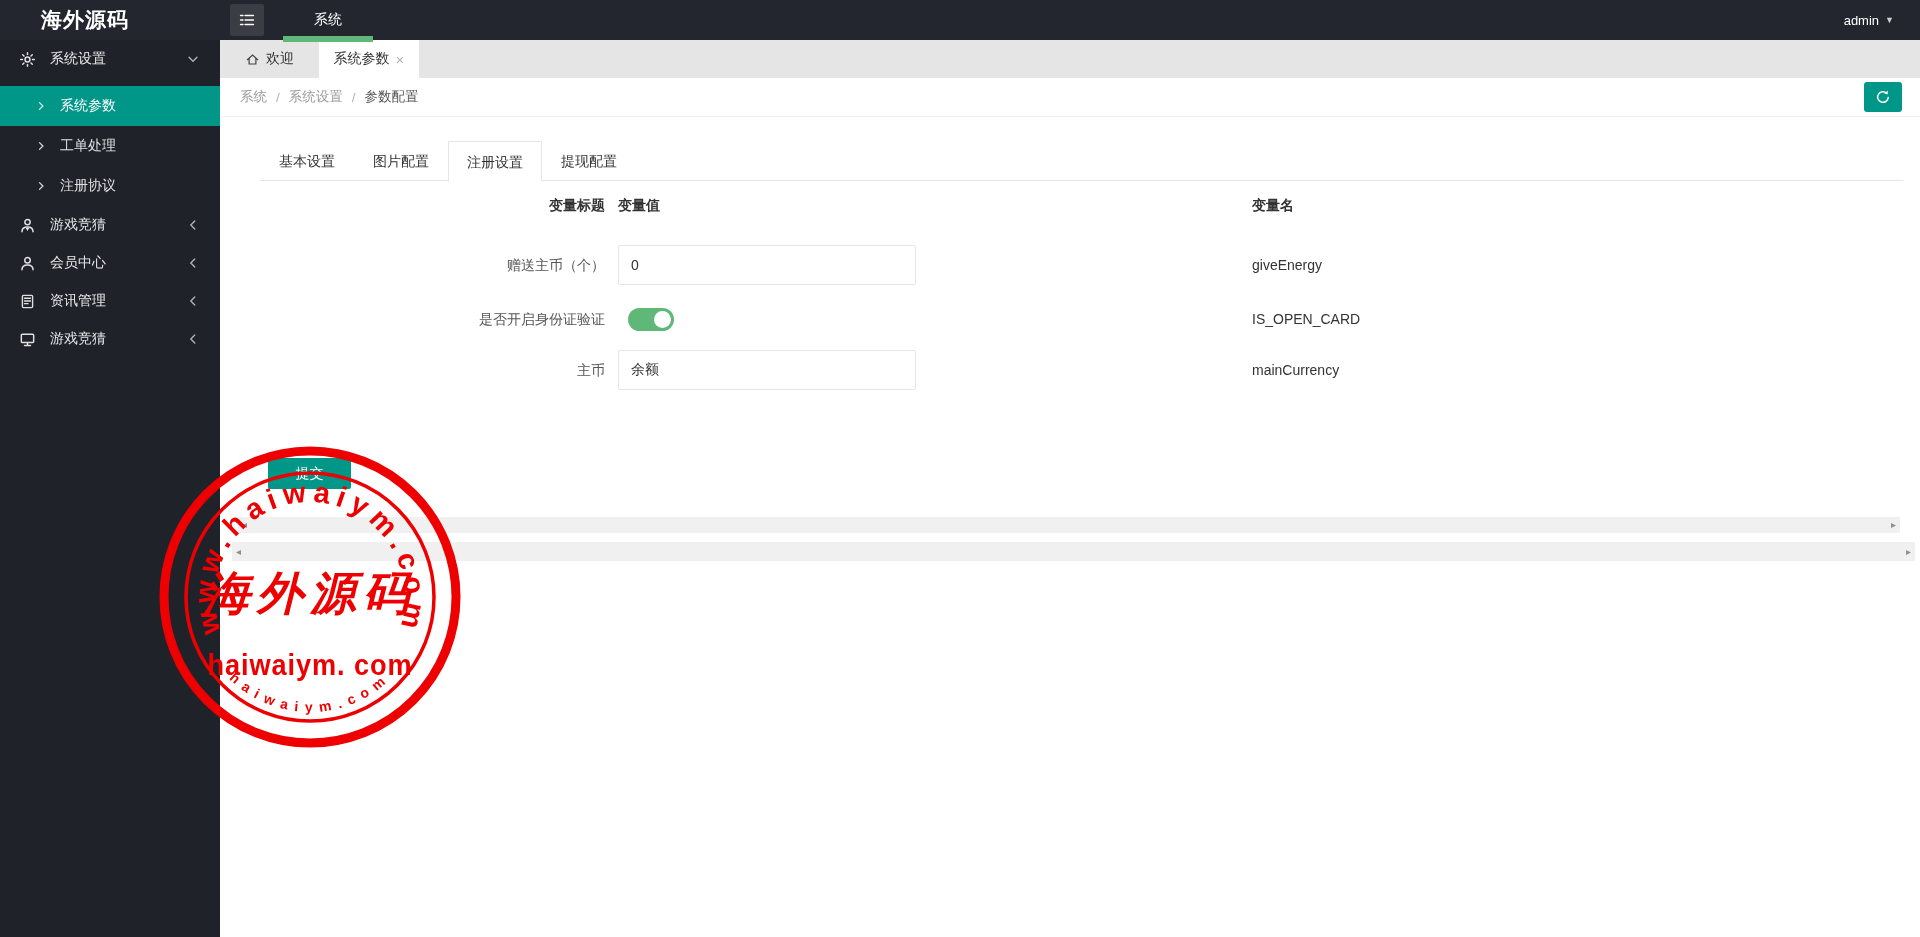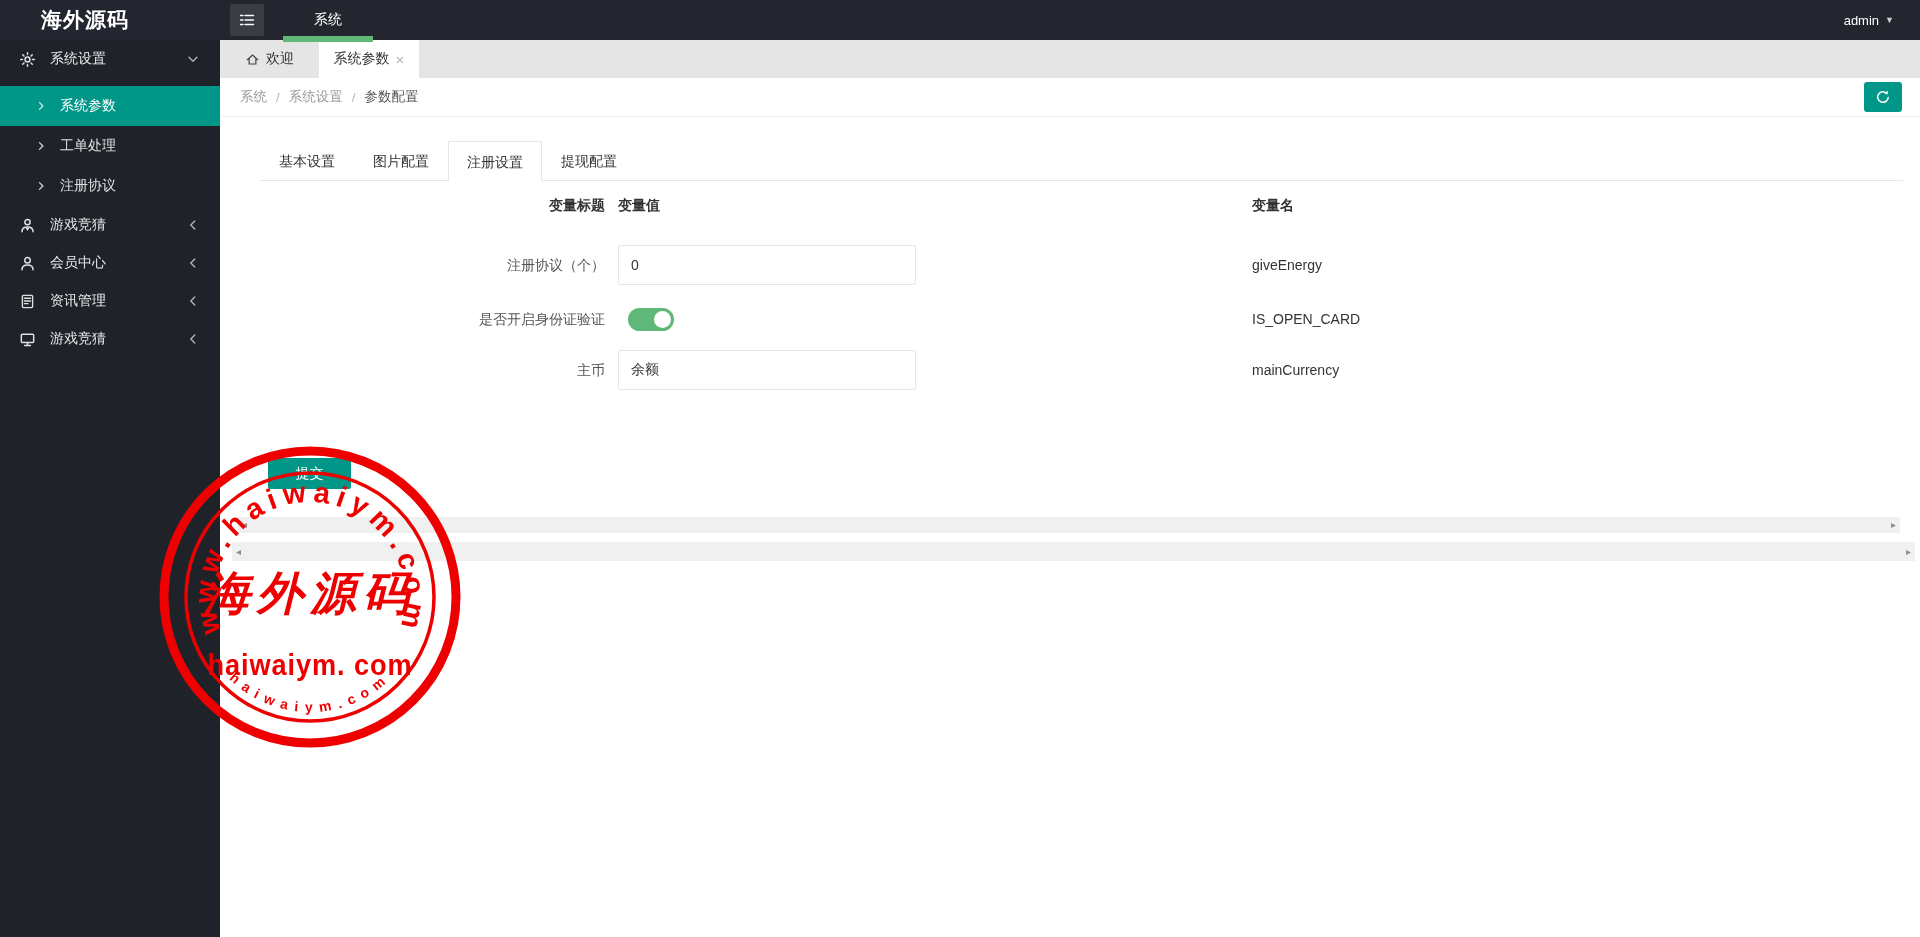--- a/index.html
+++ b/index.html
@@ -240,21 +240,21 @@
       <div class="f-tab">提现配置</div>
     </div>
 
     <div class="th-row">
       <span class="col-label">变量标题</span>
       <span class="col-value">变量值</span>
       <span class="col-name">变量名</span>
     </div>
 
     <div class="f-row" style="top:128px;">
-      <span class="row-label">注册协议（个）</span>
+      <span class="row-label">赠送主币（个）</span>
       <input class="f-input" value="0" style="">
       <span class="row-name">giveEnergy</span>
     </div>
 
     <div class="f-row" style="top:182px;">
       <span class="row-label">是否开启身份证验证</span>
       <span class="toggle">
           <span class="knob"></span>
         </span>
       <span class="row-name">IS_OPEN_CARD</span>

